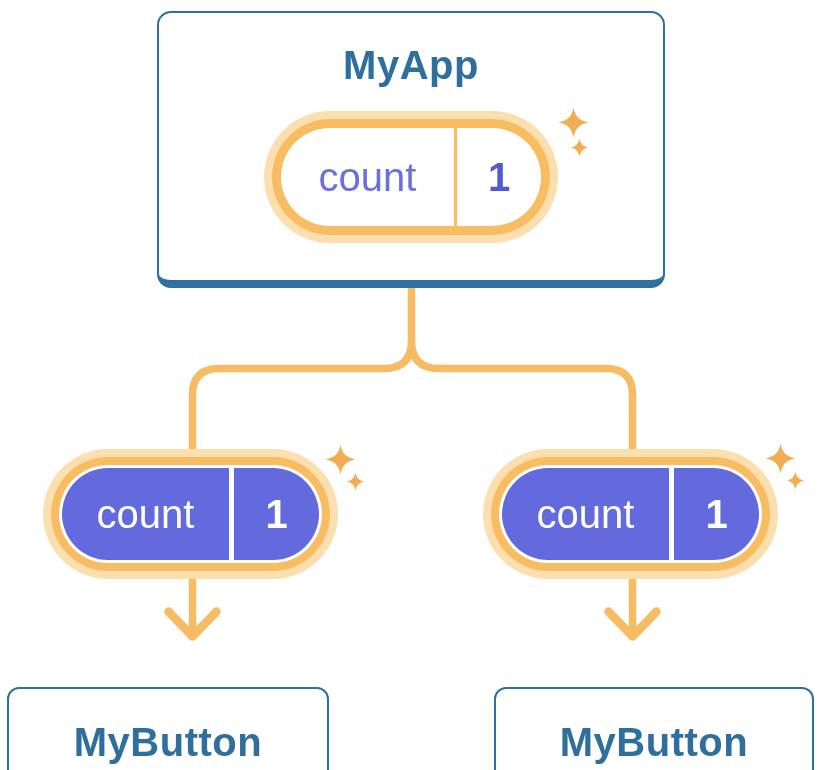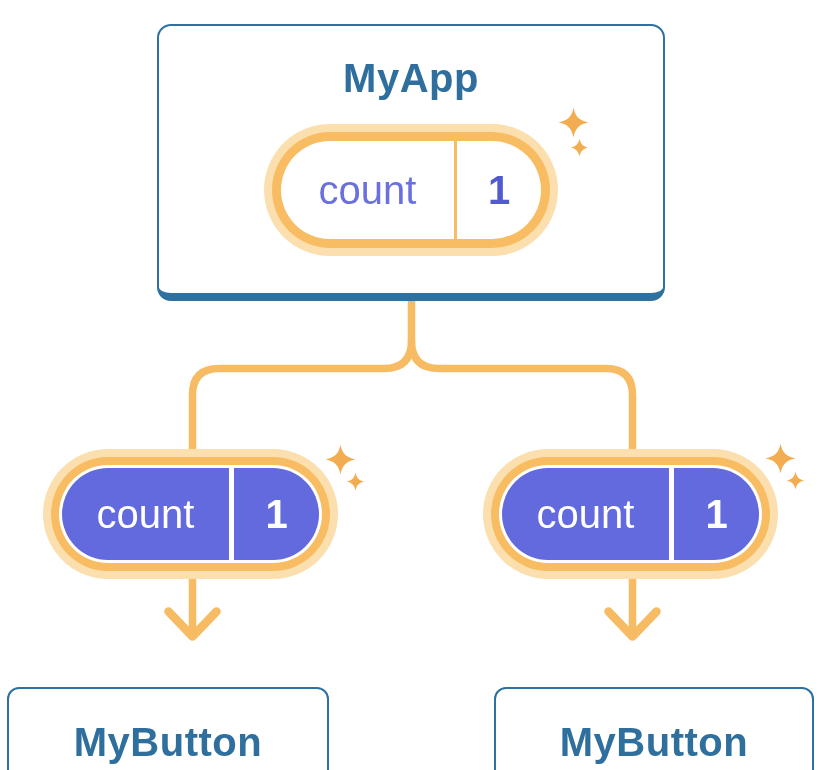--- a/index.html
+++ b/index.html
@@ -8,21 +8,21 @@
     font-family:"Liberation Sans",sans-serif;overflow:hidden;
   }
   .connectors{position:absolute;left:0;top:0;width:820px;height:770px;}
 
   
   .card{
     position:absolute;background:#ffffff;border:2px solid #2e71a0;
     border-bottom-width:8px;box-sizing:border-box;
     display:flex;flex-direction:column;align-items:center;
   }
-  .card-root{left:157px;top:24px;width:508px;height:277px;border-radius:14px;}
+  .card-root{left:157px;top:11px;width:508px;height:277px;border-radius:14px;}
   .card-btn{justify-content:center;border-radius:12px;margin-top:39px;}
   .card-btn-left{left:7px;top:648px;width:322px;height:115px;}
   .card-btn-right{left:494px;top:648px;width:320px;height:115px;}
   .card-title{
     color:#2f6f9e;font-size:40px;font-weight:600;line-height:52px;
     letter-spacing:.5px;
   }
   .card-root .card-title{margin-top:26px;}
 
   

